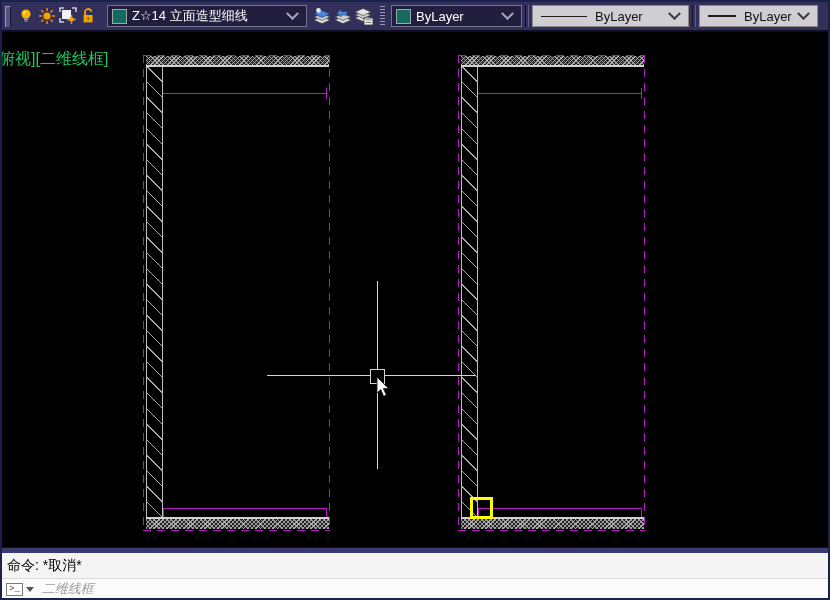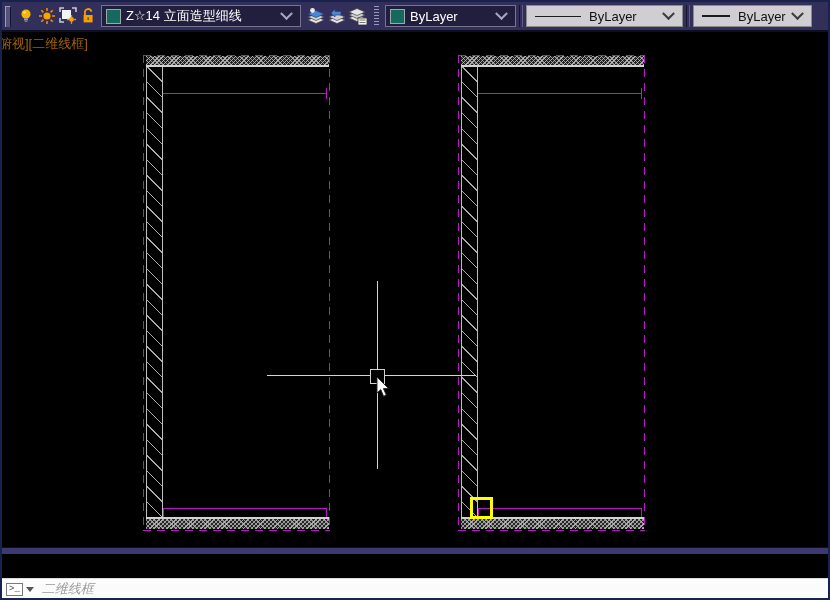--- a/index.html
+++ b/index.html
@@ -29,21 +29,21 @@
   .chev{width:7px;height:7px;border-right:2px solid #a8a6c2;border-bottom:2px solid #a8a6c2;
         transform:rotate(45deg) translate(-2px,-2px);margin-left:auto;margin-right:9px;flex:0 0 auto;}
   .combo.light .chev{border-color:#3c3c3c;}
   .vsep{width:2px;height:22px;margin:0 3px;border-left:1px solid #15142e;border-right:1px solid #5f5c8a;}
   .lt-line{width:46px;height:1px;background:#1c1c1c;margin:0 8px 0 8px;}
   .lw-line{width:28px;height:2px;background:#1c1c1c;margin:0 8px 0 8px;}
   .combo-label{white-space:nowrap;overflow:hidden;}
 
   
   .canvas{position:absolute;left:0;top:30px;right:0;height:515px;background:#000;overflow:hidden;}
-  .vp-label{position:absolute;left:-3px;top:3px;color:#a16207;font-size:13px;white-space:nowrap;}
+  .vp-label{position:absolute;left:-3px;top:17px;color:#22c55e;font-size:16px;white-space:nowrap;}
 
   .shape{position:absolute;top:23px;width:187px;height:476px;}
   .shape-left{left:141px;}
   .shape-right{left:456px;}
   .dash-top,.dash-bot{position:absolute;left:0;right:0;height:1px;
         background:repeating-linear-gradient(90deg,var(--mag) 0 8px,transparent 8px 14px);}
   .dash-top{top:0;}
   .dash-bot{bottom:0;}
   .dash-left,.dash-right{position:absolute;top:0;bottom:0;width:1px;
         background:repeating-linear-gradient(180deg,var(--mag) 0 8px,transparent 8px 14px);}
@@ -139,21 +139,21 @@
       </svg>
     </div>
     <div class="tbtn">
       <svg width="16" height="16" viewBox="0 0 16 16">
         <path d="M4,7 V5 a3.2,3.2 0 0 1 6.4,-1.4" fill="none" stroke="#f0a000" stroke-width="1.8"></path>
         <rect x="2.6" y="7" width="9" height="7.4" fill="#f0a000"></rect>
         <rect x="6.4" y="9.4" width="1.6" height="2.6" fill="#7c5200"></rect>
       </svg>
     </div>
 
-    <div class="combo dark" style="width:200px;margin-left:2px;">
+    <div class="combo dark" style="width:200px;margin-left:8px;">
       <span class="swatch"></span>
       <span class="combo-label">Z☆14 立面造型细线</span>
       <span class="chev"></span>
     </div>
 
     <div class="tbtn" style="margin-left:4px;">
       <svg width="20" height="19" viewBox="0 0 20 19">
         <path d="M2,13 L10,9.5 L18,13 L10,16.5 Z" fill="#e6e6e6" stroke="#444" stroke-width="0.7"></path>
         <path d="M2,10 L10,6.5 L18,10 L10,13.5 Z" fill="#cfcfcf" stroke="#444" stroke-width="0.7"></path>
         <path d="M2,7 L10,3.5 L18,7 L10,10.5 Z" fill="#4a86d8" stroke="#26406e" stroke-width="0.7"></path>
@@ -245,19 +245,20 @@
     <div class="ch-v"></div>
     <div class="pickbox"></div>
     <div class="cursor">
       <svg width="15" height="22" viewBox="0 0 15 22">
         <path d="M1,1 L1,17 L4.8,13.6 L7.6,20.3 L10.3,19.1 L7.4,12.6 L12.6,12.6 Z" fill="#ffffff" stroke="#222" stroke-width="0.9"></path>
       </svg>
     </div>
   </div>
 
   <div class="cmd-sep"></div>
+  <div class="cmd-hist">命令: *取消*</div>
   <div class="cmd-input">
     <span class="prompt-box">&gt;_</span>
     <span class="dd-tri"></span>
     <span class="placeholder">二维线框</span>
   </div>
 
 </div>
 
 </body></html>

